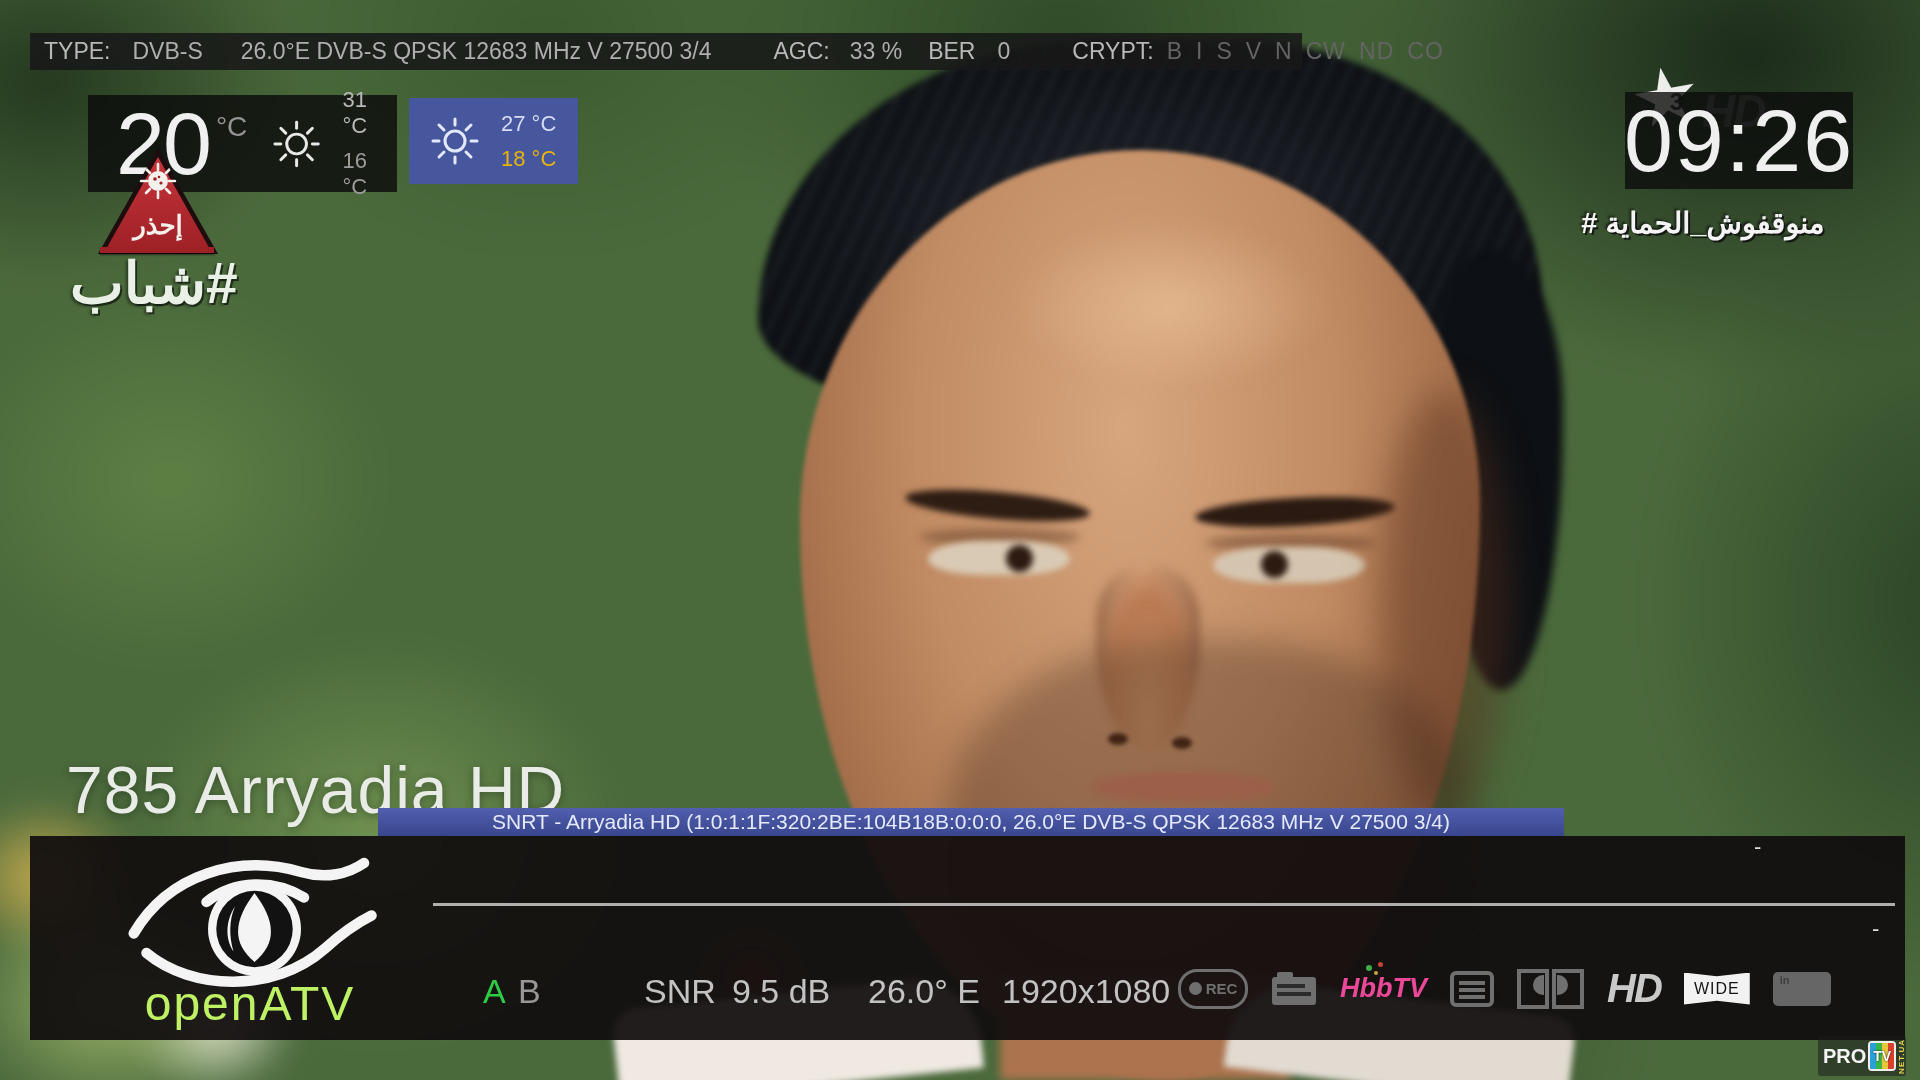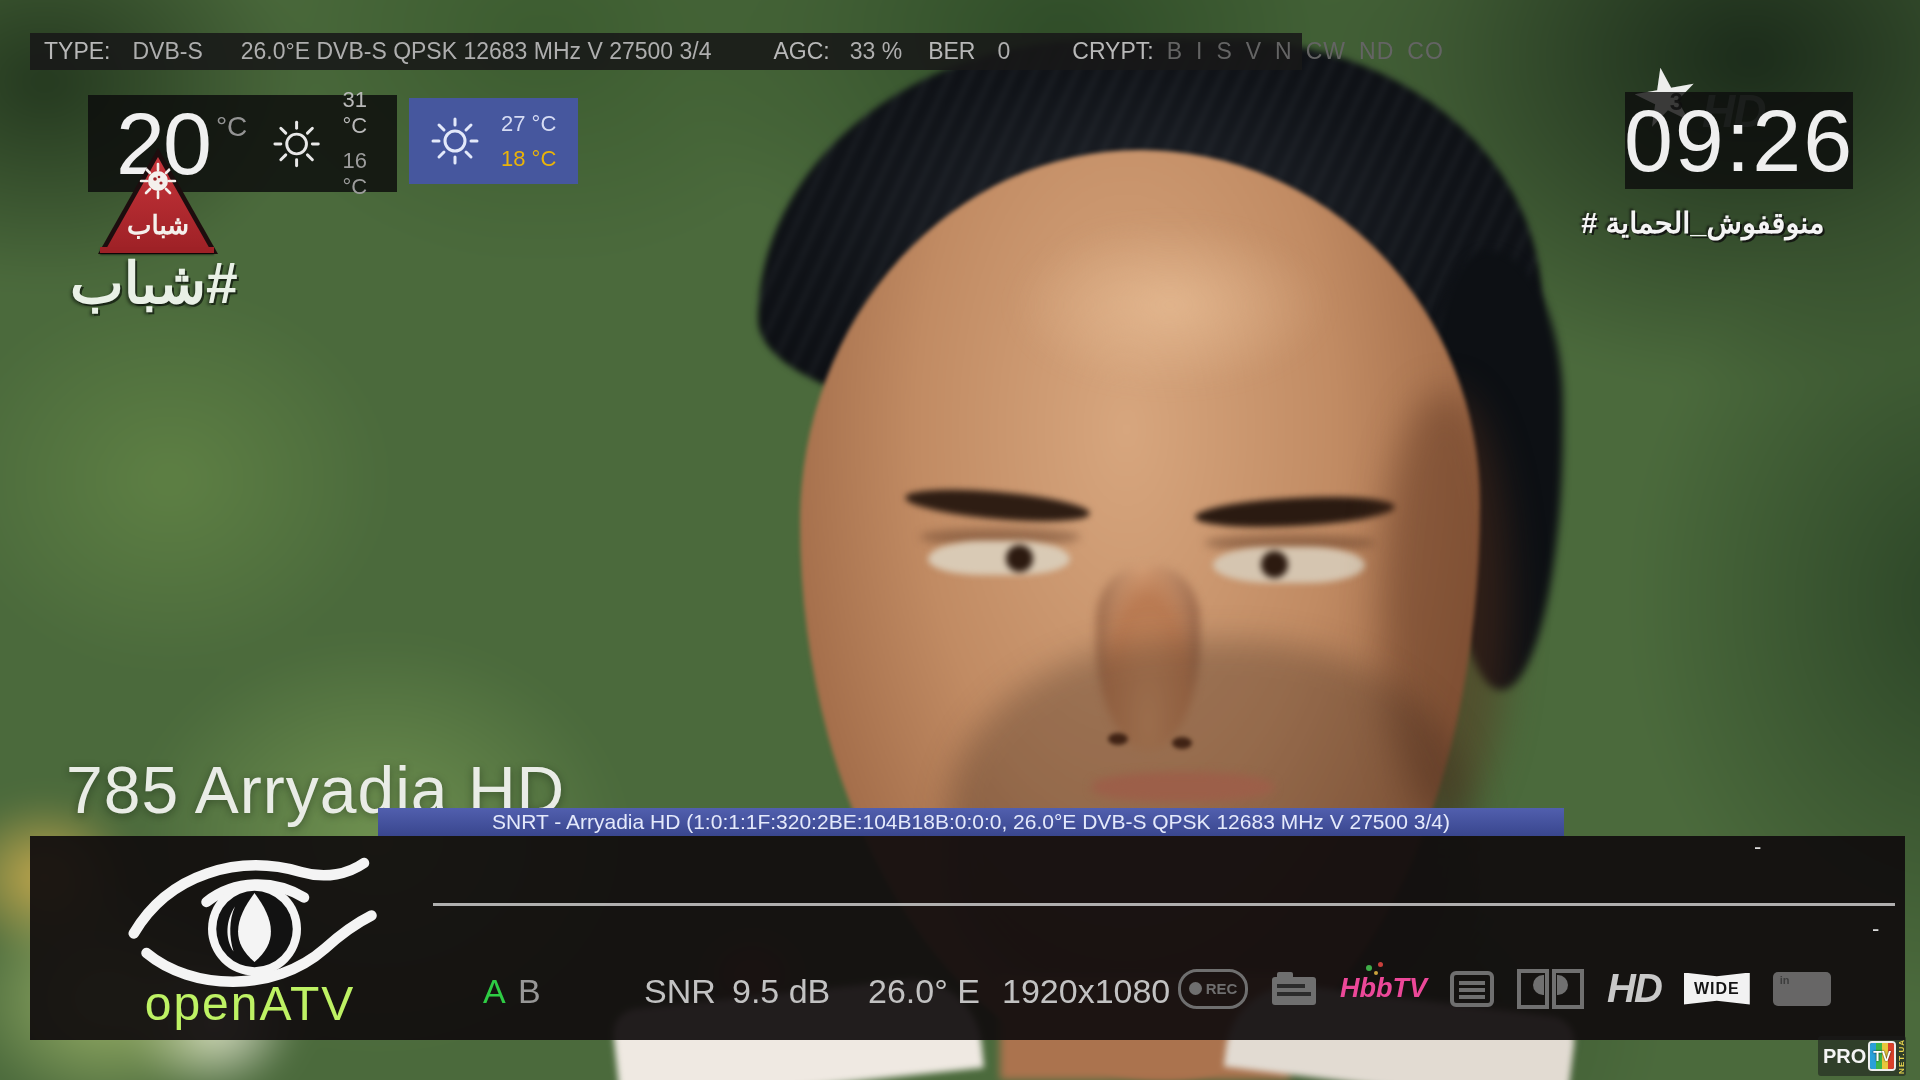--- a/index.html
+++ b/index.html
@@ -145,21 +145,21 @@
   #ic-hbbtv{position:relative;font-size:27px;font-style:italic;font-weight:bold;color:#ec4899;}
   .hdot{position:absolute;border-radius:50%;}
   #ic-dolby{display:flex;gap:3px;}
   #ic-dolby .d{width:24px;height:32px;border:4px solid #707070;position:relative;}
   #ic-dolby .d i{position:absolute;top:2px;width:11px;height:20px;background:#707070;}
   #ic-dolby .d.l i{right:1px;border-radius:11px 0 0 11px;}
   #ic-dolby .d.r i{left:1px;border-radius:0 11px 11px 0;}
   #ic-hd{font-size:40px;font-style:italic;font-weight:800;color:#c9c9c9;letter-spacing:-2px;}
   #ic-wide{width:66px;height:32px;background:#f2f2f2;display:flex;align-items:center;justify-content:center;
     clip-path:polygon(0 0,50% 12%,100% 0,100% 100%,50% 88%,0 100%);}
-  #ic-wide span{font-size:16px;font-weight:700;color:#141414;letter-spacing:1px;}
+  #ic-wide span{font-size:16px;font-weight:400;color:#141414;letter-spacing:1px;}
   #ic-picon{width:58px;height:34px;background:rgba(118,118,118,.85);border-radius:5px;
     font-size:11px;font-weight:bold;color:#3d3d3d;padding:2px 0 0 7px;box-sizing:border-box;}
 
   
   #protv{left:1818px;top:1036px;width:88px;height:40px;background:rgba(28,28,28,.55);
     border-radius:3px;display:flex;align-items:center;z-index:12;}
   #protv .pro{font-size:20px;font-weight:800;color:#f4f4f4;margin-left:5px;letter-spacing:0;}
   #tvbadge{position:relative;width:32px;height:26px;border:2px solid #eee;border-radius:4px;
     margin-left:2px;display:flex;overflow:hidden;}
   #tvbadge b{flex:1;} 
@@ -268,21 +268,21 @@
       <line x1="7" y1="7" x2="11" y2="11"></line>
         <line x1="27" y1="27" x2="31" y2="31"></line>
       <line x1="7" y1="31" x2="11" y2="27"></line>
         <line x1="27" y1="11" x2="31" y2="7"></line>
     </g>
     <circle cx="19" cy="19" r="10" fill="#f4f0ec"></circle>
     <circle cx="16" cy="17" r="1.8" fill="#9e2126"></circle>
       <circle cx="22" cy="21" r="1.6" fill="#9e2126"></circle>
       <circle cx="20" cy="15" r="1.3" fill="#9e2126"></circle>
   </svg>
-  <div id="warn-label">شباب</div>
+  <div id="warn-label">إحذر</div>
 </div>
 <div id="warn-underline" class="osd"></div>
 <div id="hashtag-left" class="osd">#شباب</div>
 
 <div id="star-mark" class="osd">★
   <span class="n3">3</span>
 </div>
 <div id="ghost-hd" class="osd">HD</div>
 <div id="clockbox" class="osd">
   <span id="clock">09:26</span>

